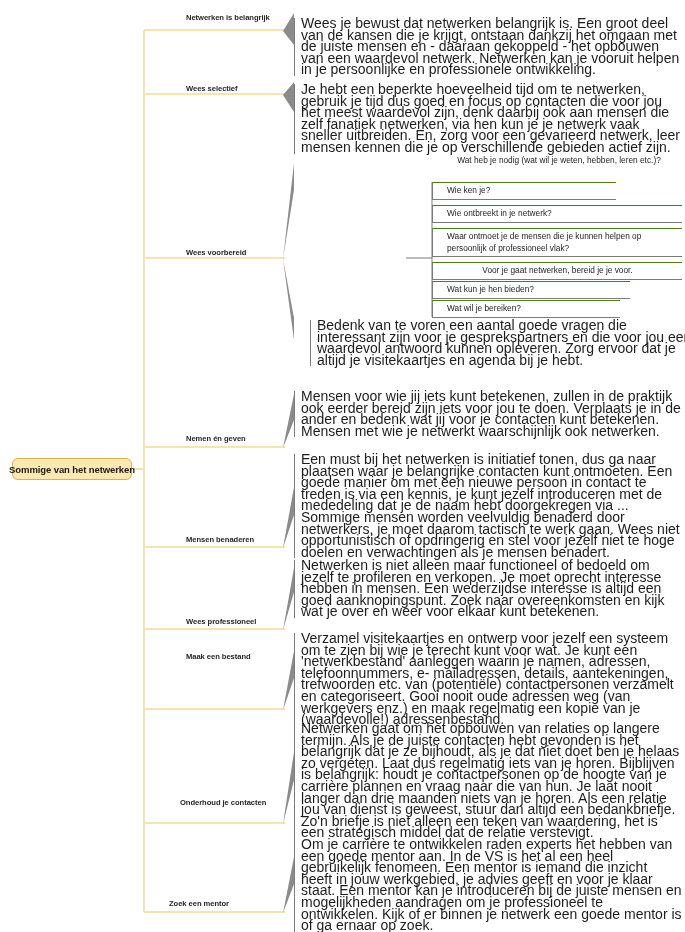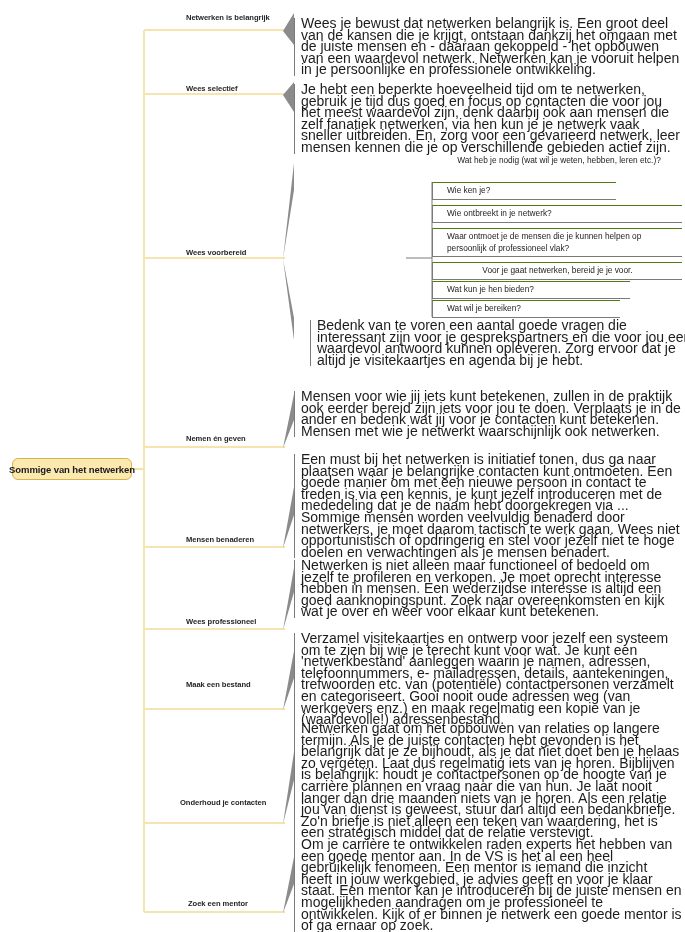--- a/index.html
+++ b/index.html
@@ -173,34 +173,34 @@
     <span>Een must bij het netwerken is initiatief tonen, dus ga naar plaatsen waar je belangrijke contacten kunt ontmoeten. Een goede manier om met een nieuwe persoon in contact te treden is via een kennis, je kunt jezelf introduceren met de mededeling dat je de naam hebt doorgekregen via ... Sommige mensen worden veelvuldig benaderd door netwerkers, je moet daarom tactisch te werk gaan. Wees niet opportunistisch of opdringerig en stel voor jezelf niet te hoge doelen en verwachtingen als je mensen benadert.</span>
   </div>
 
   <div class="branch-label" style="left:186px; top:617px;">
     <span>Wees professioneel</span>
   </div>
   <div class="text-block" style="left:294px; top:560px; width:388px;">
     <span>Netwerken is niet alleen maar functioneel of bedoeld om jezelf te profileren en verkopen. Je moet oprecht interesse hebben in mensen. Een wederzijdse interesse is altijd een goed aanknopingspunt. Zoek naar overeenkomsten en kijk wat je over en weer voor elkaar kunt betekenen.</span>
   </div>
 
-  <div class="branch-label" style="left:186px; top:680px;">
+  <div class="branch-label" style="left:186px; top:652px;">
     <span>Maak een bestand</span>
   </div>
   <div class="text-block" style="left:294px; top:633px; width:388px;">
     <span>Verzamel visitekaartjes en ontwerp voor jezelf een systeem om te zien bij wie je terecht kunt voor wat. Je kunt een 'netwerkbestand' aanleggen waarin je namen, adressen, telefoonnummers, e- mailadressen, details, aantekeningen, trefwoorden etc. van (potentiële) contactpersonen verzamelt en categoriseert. Gooi nooit oude adressen weg (van werkgevers enz.) en maak regelmatig een kopie van je (waardevolle!) adressenbestand.</span>
   </div>
 
   <div class="branch-label" style="left:180px; top:798px;">
     <span>Onderhoud je contacten</span>
   </div>
   <div class="text-block" style="left:294px; top:723px; width:388px;">
     <span>Netwerken gaat om het opbouwen van relaties op langere termijn. Als je de juiste contacten hebt gevonden is het belangrijk dat je ze bijhoudt, als je dat niet doet ben je helaas zo vergeten. Laat dus regelmatig iets van je horen. Bijblijven is belangrijk: houdt je contactpersonen op de hoogte van je carrière plannen en vraag naar die van hun. Je laat nooit langer dan drie maanden niets van je horen. Als een relatie jou van dienst is geweest, stuur dan altijd een bedankbriefje. Zo'n briefje is niet alleen een teken van waardering, het is een strategisch middel dat de relatie verstevigt.</span>
   </div>
 
-  <div class="branch-label" style="left:188px; top:899px;">
+  <div class="branch-label" style="left:169px; top:899px;">
     <span>Zoek een mentor</span>
   </div>
   <div class="text-block" style="left:294px; top:839px; width:388px;">
     <span>Om je carrière te ontwikkelen raden experts het hebben van een goede mentor aan. In de VS is het al een heel gebruikelijk fenomeen. Een mentor is iemand die inzicht heeft in jouw werkgebied, je advies geeft en voor je klaar staat. Een mentor kan je introduceren bij de juiste mensen en mogelijkheden aandragen om je professioneel te ontwikkelen. Kijk of er binnen je netwerk een goede mentor is of ga ernaar op zoek.</span>
   </div>
 
 </div>
 
 </body></html>

